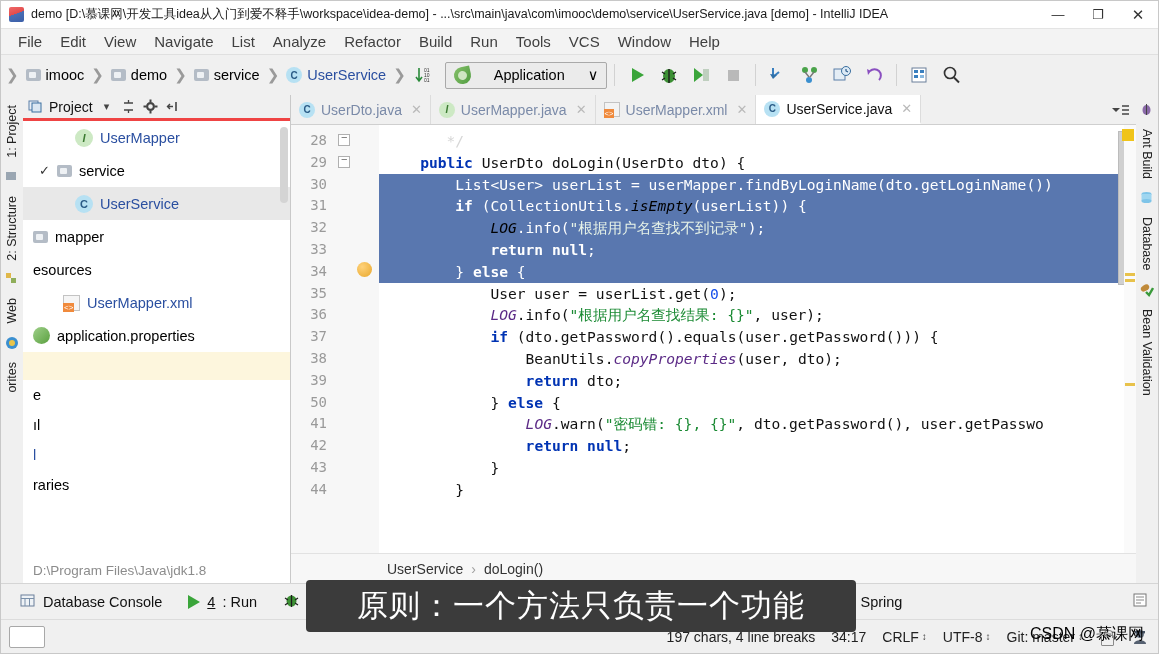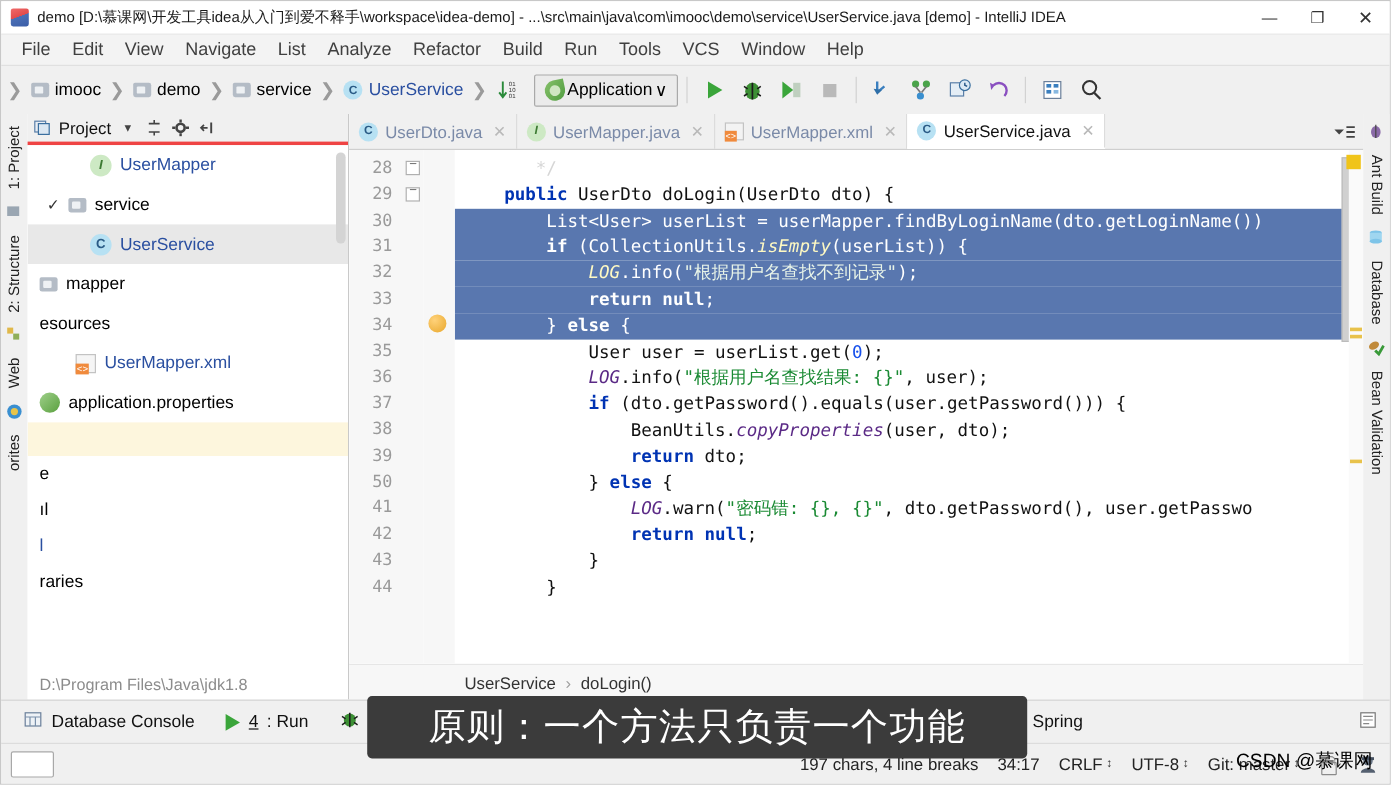--- a/index.html
+++ b/index.html
@@ -41,21 +41,21 @@
   .folder-ic { width:15px; height:12px; background:#b4bcc6; border-radius:1.5px 2px 2px 2px;
                position:relative; display:inline-block; }
   .folder-ic:after { content:""; position:absolute; left:3px; top:3px; width:7px; height:6px;
                background:#eef1f4; border-radius:1px; }
   .cls-ic { width:16px; height:16px; border-radius:50%; background:#b7e1f3; color:#2a5b86;
             font-size:10px; display:inline-flex; align-items:center; justify-content:center;
             font-weight:bold; }
   .crumb.link { color:#2a4fa0; }
   .tb-sep { width:1px; height:22px; background:#d2d2d2; margin:0 5px; }
   .tb-btn { width:30px; height:30px; display:flex; align-items:center; justify-content:center; }
-  .runcfg { display:flex; align-items:center; gap:2px; height:27px; padding:0 8px;
+  .runcfg { display:flex; align-items:center; gap:23px; height:27px; padding:0 8px;
             border:1px solid #a9a9a9; background:#ebebeb; border-radius:2px; font-size:14.5px;
             margin-left:4px; }
   .leaf { width:17px; height:17px; border-radius:50% 0 50% 50%;
           background:linear-gradient(135deg,#86c06a,#4f9c3f); display:inline-block;
           position:relative; transform:rotate(-12deg); }
   .leaf:after { content:""; position:absolute; left:4px; top:4px; width:9px; height:9px;
           border-radius:50%; background:#cfe6c2; }
 
   
   .body-row { flex:1 1 auto; display:flex; min-height:0; background:#f0f0f0; }
@@ -142,21 +142,21 @@
   pre.code { margin:0; font-family:"DejaVu Sans Mono", monospace; font-size:14.6px;
              line-height:21.8px; white-space:pre; color:#111; }
   .ln { display:block; height:21.8px; padding-left:6px; }
   .ln.sel { background:#5977af; color:#fff; }
   .kw { color:#0033b3; font-weight:bold; }
   .ln.sel .kw { color:#ffffff; font-weight:bold; }
   .str { color:#1a8a33; }
   .ln.sel .str { color:#e8f4e8; }
   .num { color:#1750eb; }
   .stat { font-style:italic; color:#5b2a86; }
-  .ln.sel .stat { color:#fef9c3; }
+  .ln.sel .stat { color:#000000; }
   .indent-guide { color:#d6d6d6; }
 
   .vscroll { position:absolute; right:10px; top:0; width:8px; bottom:0; }
   .vscroll .thumb { position:absolute; right:0; top:6px; width:8px; height:154px;
                     background:#d0d0d0; border:1px solid #bcbcbc; }
   .err-stripe { position:absolute; right:0; top:0; width:12px; bottom:0; background:#fafafa; }
   .stripe-mark { position:absolute; right:1px; width:10px; height:3px; background:#e8c24b; }
   .top-warn { position:absolute; right:2px; top:4px; width:12px; height:12px; background:#f0c419; }
 
   .bread { height:30px; background:#f7f7f7; border-top:1px solid #e2e2e2;

